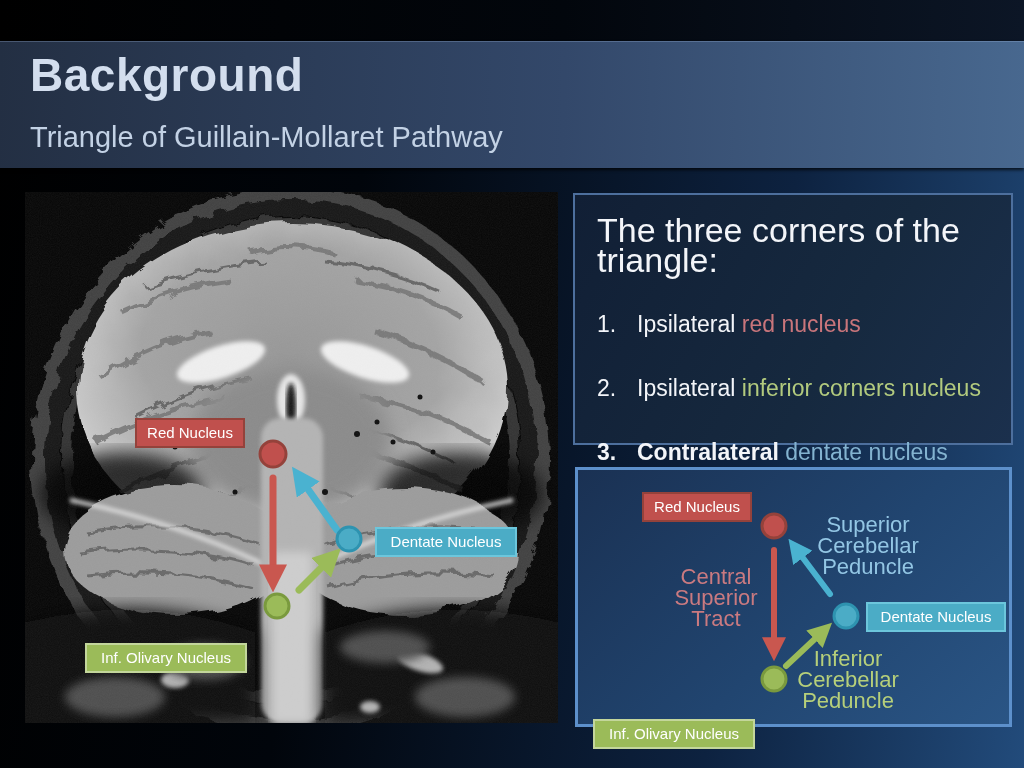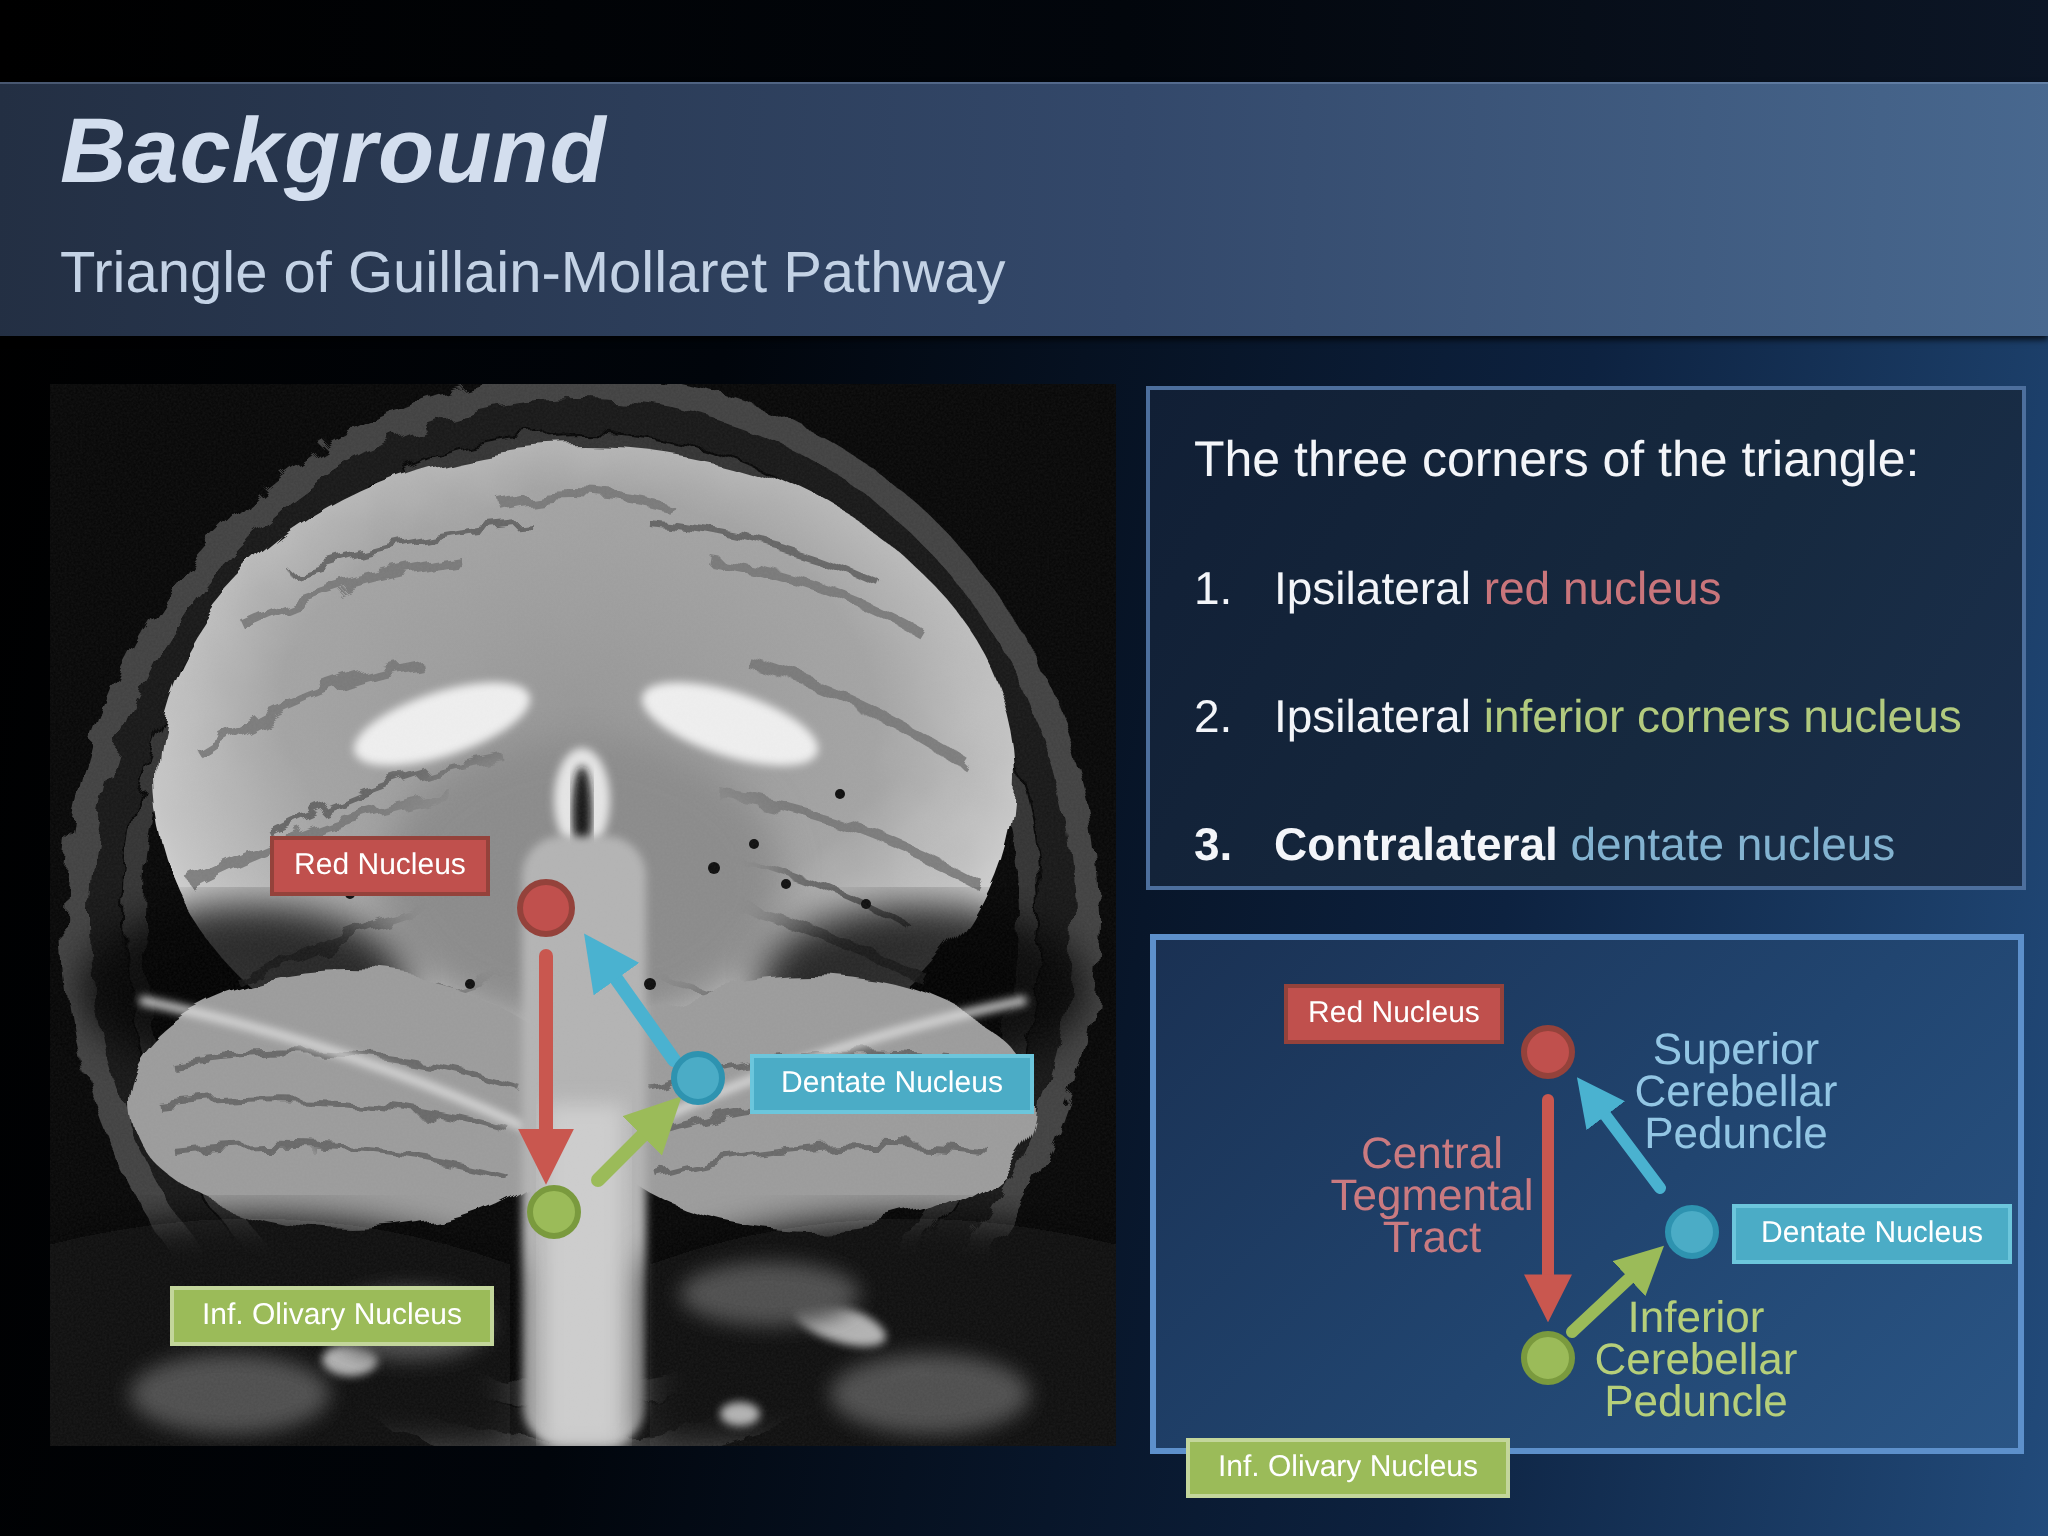--- a/index.html
+++ b/index.html
@@ -12,21 +12,21 @@
   .top-strip{
     position:absolute; left:0; top:0; width:1024px; height:41px;
     background:linear-gradient(90deg,#000 0%,#02060c 55%,#0c1626 100%);
   }
   .header{
     position:absolute; left:0; top:41px; width:1024px; height:127px;
     background:linear-gradient(92deg,#232f43 0%,#33486a 55%,#48688f 100%);
     box-shadow:inset 0 1px 0 rgba(170,195,230,.28), 0 2px 3px rgba(0,0,0,.7);
     padding:8px 0 0 30px;
   }
-  .header h1{ font-size:46px; line-height:52px; font-style:italic; font-weight:bold; color:#d3deee; letter-spacing:.5px;}
+  .header h1{ font-size:46px; line-height:52px; font-weight:bold; color:#d3deee; letter-spacing:.5px;}
   .header h2{ font-size:29px; line-height:33px; font-weight:normal; color:#c3d2e5; margin-top:20px;}
 
   
   .mri{ position:absolute; left:25px; top:192px; width:533px; height:531px; background:#050505; }
   .mri svg{ position:absolute; left:0; top:0; }
 
   
   .chip{
     position:absolute; color:#fff; font-size:15px; line-height:18px;
     padding:4px 10px; border:2px solid; white-space:nowrap; text-align:center;
@@ -35,21 +35,21 @@
   .chip-teal { background:#4bacc6; border-color:#6cc6dc; }
   .chip-green{ background:#9bbb59; border-color:#c3d69b;margin-top:48px; }
 
   
   .corners-panel{
     position:absolute; left:573px; top:193px; width:440px; height:252px;
     border:2px solid #4d6f9d;
     background:linear-gradient(120deg,#111f35 0%,#16293f 60%,#1b304d 100%);
     padding:20px 14px 0 22px; color:#f3f5f9;
   }
-  .panel-heading{ font-size:25px; line-height:30px; }
+  .panel-heading{ font-size:34px; line-height:30px; }
   .panel-item{ display:flex; font-size:23px; line-height:30px; margin-top:34px; }
   .panel-item .num{ width:40px; flex:none; }
   .hl-red  { color:#c9757b; }
   .hl-green{ color:#b2ca7e; }
   .hl-teal { color:#83b3d0; }
   .panel-item.bold .num,.panel-item.bold .prefix{ font-weight:bold; }
 
   
   .diagram-panel{
     position:absolute; left:575px; top:467px; width:437px; height:260px;
@@ -268,20 +268,20 @@
     </svg>
 
     <div class="chip chip-red" style="left:64px;  top:22px;  width:110px;">Red Nucleus</div>
     <div class="chip chip-teal" style="left:288px; top:132px; width:140px;">Dentate Nucleus</div>
     <div class="chip chip-green" style="left:15px;  top:201px; width:162px;">Inf. Olivary Nucleus</div>
 
     <div class="anno anno-superior">Superior
 Cerebellar
 Peduncle</div>
     <div class="anno anno-central">Central
-Tegmental
+Superior
 Tract</div>
     <div class="anno anno-inferior">Inferior
 Cerebellar
 Peduncle</div>
   </section>
 
 </div>
 
 </body></html>

